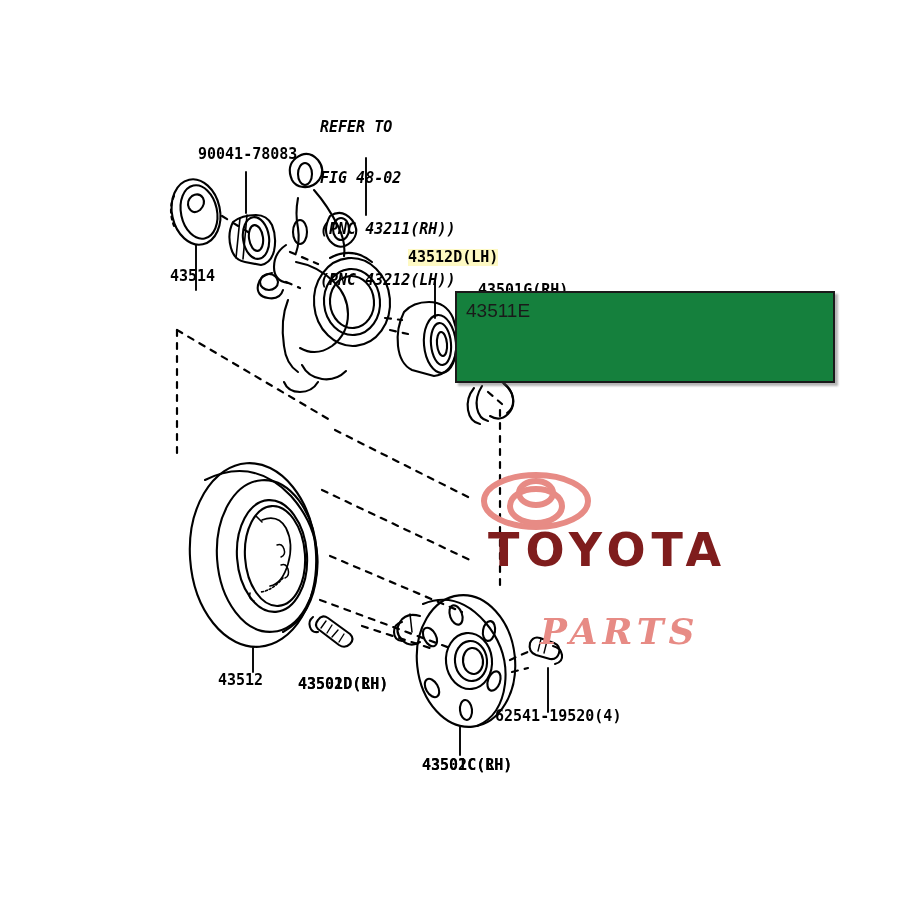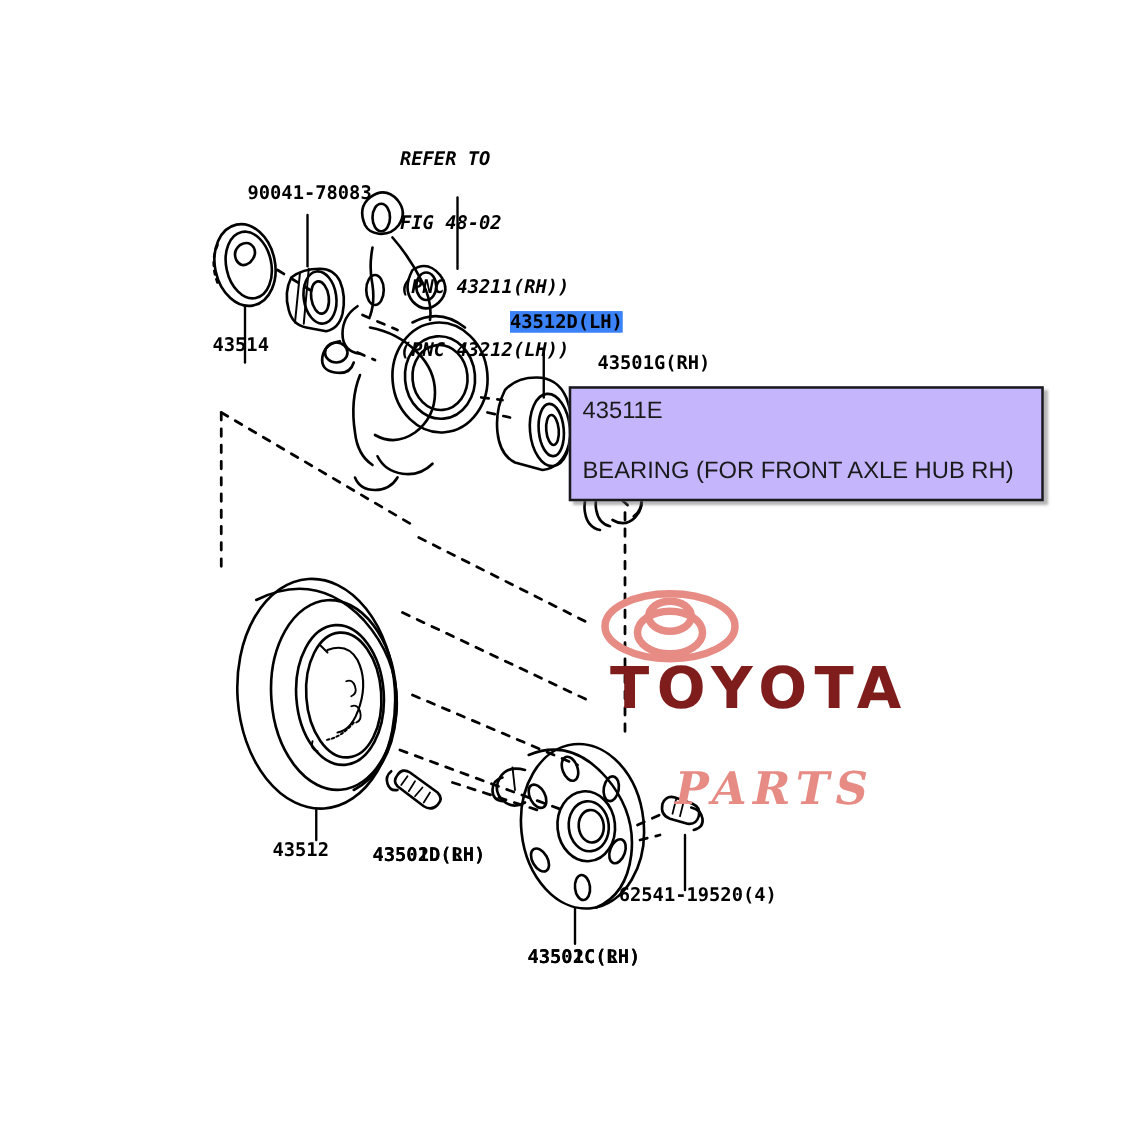--- a/index.html
+++ b/index.html
@@ -76,32 +76,32 @@
     position: absolute;
     font-family: "DejaVu Sans Mono", monospace;
     font-weight: bold;
     font-size: 15px;
     line-height: 17px;
     color: #000000;
     white-space: pre;
     letter-spacing: 0px;
   }
   .lbl-hl {
-    background: #3b82f6;
+    background: #fef9c3;
     display: inline-block;
   }
 
   
   #tooltip {
     position: absolute;
     left: 455px;
-    top: 309px;
+    top: 291px;
     width: 380px;
     height: 92px;
-    background: #c4b5fd;
+    background: #15803d;
     border: 2px solid #1a1a1a;
     box-shadow: 3px 3px 2px rgba(90,90,90,0.45);
     box-sizing: border-box;
     font-family: "Liberation Sans", sans-serif;
   }
   #tooltip .tt-code {
     position: absolute;
     left: 9px;
     top: 7px;
     font-size: 19px;
@@ -294,16 +294,15 @@
 
   <div class="lbl" style="left:495px; top:708px;">62541-19520(4)</div>
 
   <div style="position:absolute; left:422px; top:757px;">
     <div class="lbl">43501C(RH)</div>
     <div class="lbl">43502C(LH)</div>
   </div>
 
   <div id="tooltip">
     <div class="tt-code">43511E</div>
-    <div class="tt-desc">BEARING (FOR FRONT AXLE HUB RH)</div>
   </div>
 
 </div>
 
 </body></html>

